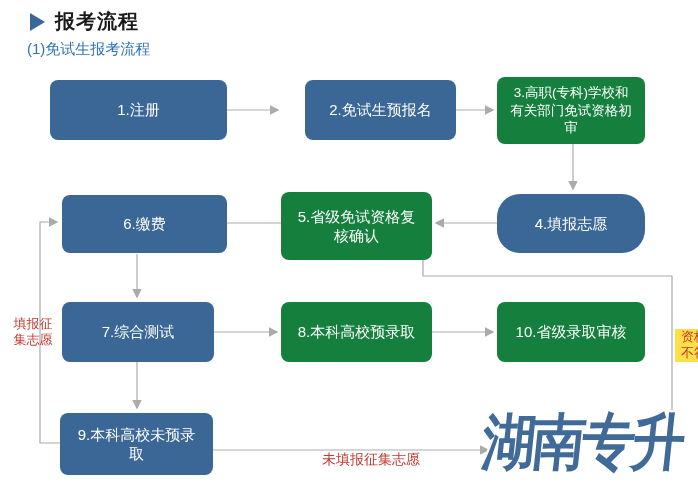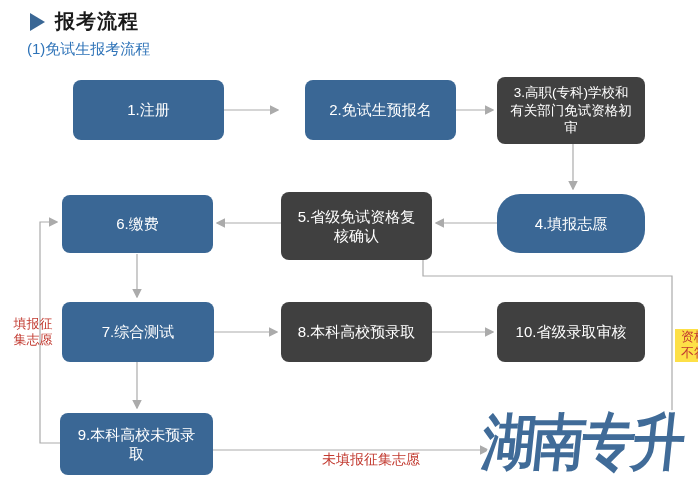--- a/index.html
+++ b/index.html
@@ -11,21 +11,21 @@
   .tri{width:0;height:0;border-top:9px solid transparent;border-bottom:9px solid transparent;
        border-left:15px solid #3A6795;margin-right:10px;}
   .title{font-size:20px;font-weight:bold;color:#1a1a1a;letter-spacing:1px;text-align:right;}
   .subtitle{position:absolute;left:27px;top:40px;font-size:15px;color:#2E73B8;}
 
   
   .box{position:absolute;border-radius:8px;color:#fff;display:flex;align-items:center;
        justify-content:center;text-align:center;font-size:15px;line-height:1.3;
        padding:0 13px;box-sizing:border-box;}
   .blue{background:#3A6795;}
-  .red{background:#404040;}
+  .red{background:#15803d;}
   .small{font-size:13.5px;padding:0 12px;}
 
   
   svg.wires{position:absolute;left:0;top:0;pointer-events:none;}
 
   
   .edge-label{position:absolute;color:#C23A30;font-size:13px;line-height:1.25;text-align:center;}
   .lbl-left{left:10px;top:316px;width:46px;}
   .lbl-right{left:675px;top:329px;width:38px;background:#fde047;}
   .lbl-bottom{left:306px;top:451px;font-size:14px;white-space:nowrap;margin-left:16px;}
@@ -63,26 +63,26 @@
       <path d="M137,254 V297" marker-end="url(#arw)"></path>
       <path d="M213,332 H277" marker-end="url(#arw)"></path>
       <path d="M432,332 H493" marker-end="url(#arw)"></path>
       <path d="M137,362 V408" marker-end="url(#arw)"></path>
       <path d="M60,443 H40 V222 H57" marker-end="url(#arw)"></path>
       <path d="M423,255 V276 H672 V448"></path>
       <path d="M213,450 H488" marker-end="url(#arw)"></path>
     </g>
   </svg>
 
-  <div class="box blue" style="left:73px;top:80px;width:151px;height:60px;">1.注册</div>
+  <div class="box blue" style="left:50px;top:80px;width:177px;height:60px;">1.注册</div>
   <div class="box blue" style="left:281px;top:80px;width:151px;height:60px;margin-left:24px;">2.免试生预报名</div>
   <div class="box red small" style="left:497px;top:77px;width:148px;height:67px;">3.高职(专科)学校和有关部门免试资格初审</div>
   <div class="box blue" style="left:497px;top:194px;width:148px;height:59px;border-radius:23px;">4.填报志愿</div>
   <div class="box red" style="left:281px;top:192px;width:151px;height:68px;">5.省级免试资格复核确认</div>
-  <div class="box blue" style="left:62px;top:195px;width:151px;height:58px;">6.缴费</div>
+  <div class="box blue" style="left:62px;top:195px;width:165px;height:58px;">6.缴费</div>
   <div class="box blue" style="left:62px;top:302px;width:152px;height:60px;text-align:right;">7.综合测试</div>
   <div class="box red" style="left:281px;top:302px;width:151px;height:60px;">8.本科高校预录取</div>
   <div class="box blue" style="left:60px;top:413px;width:153px;height:62px;">9.本科高校未预录取</div>
   <div class="box red" style="left:497px;top:302px;width:148px;height:60px;">10.省级录取审核</div>
 
   <div class="edge-label lbl-left">填报征集志愿</div>
   <div class="edge-label lbl-right">资格不符</div>
   <div class="edge-label lbl-bottom">未填报征集志愿</div>
 
   <div class="watermark">湖南专升</div>

